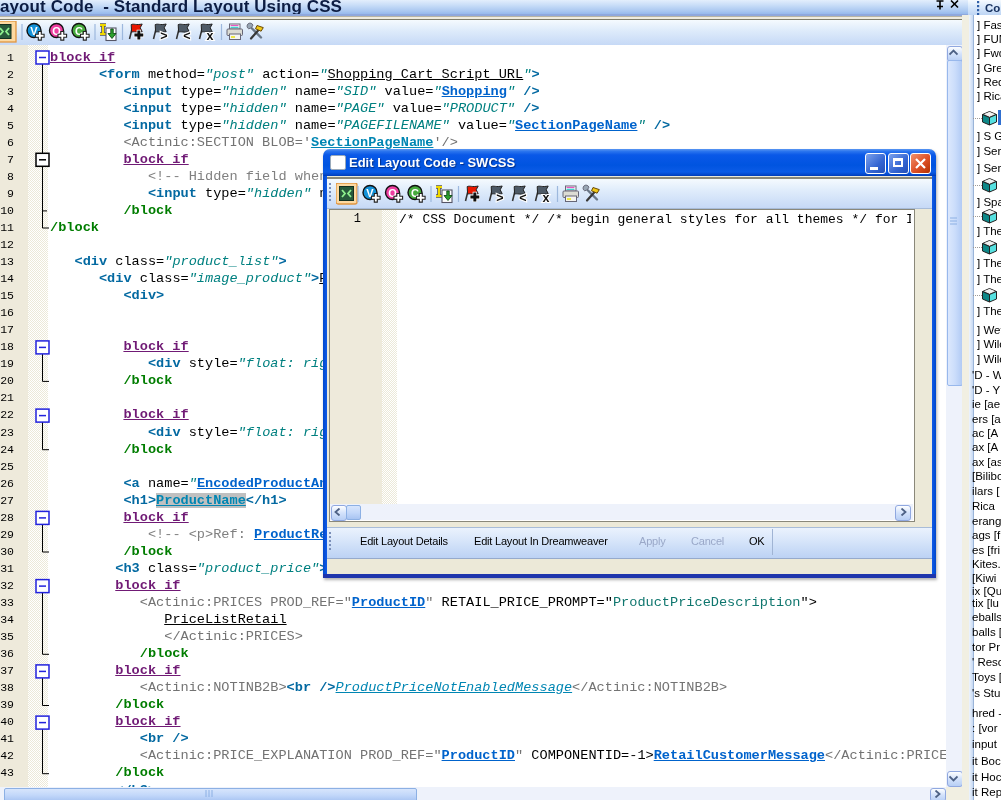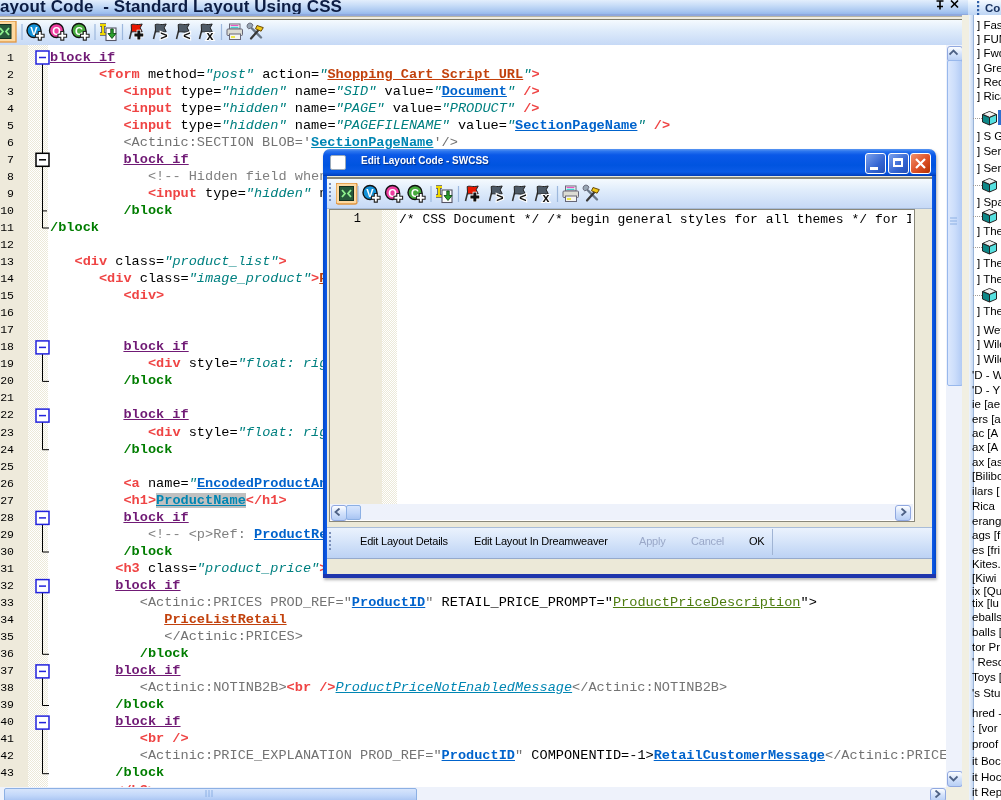--- a/index.html
+++ b/index.html
@@ -1,27 +1,27 @@
 <!DOCTYPE html>
 <html><head><meta charset="utf-8">
 <style>
 html,body{margin:0;padding:0}
 body{width:1001px;height:800px;position:relative;overflow:hidden;background:#fff;
   font-family:"Liberation Sans",sans-serif;}
 .abs{position:absolute}
 pre{margin:0;font-family:"Liberation Mono",monospace;}
 .k{color:#007d00;font-weight:bold}
 .ku{color:#701a75;font-weight:bold;text-decoration:underline}
-.t{color:#ef4444;font-weight:bold}
+.t{color:#0369a1;font-weight:bold}
 .s{color:#008080;font-style:italic}
 .r{color:#737373}
 .lb{color:#0063cc;font-weight:bold;text-decoration:underline}
-.lbr{color:#4d7c0f;text-decoration:underline}
+.lbr{color:#0f766e;}
 .lt{color:#0086b3;font-weight:bold;text-decoration:underline}
-.lm{color:#c2410c;font-weight:bold;text-decoration:underline}
+.lm{color:#000000;font-weight:normal;text-decoration:underline}
 .c{color:#808080}
 .lti{color:#0086b3;font-style:italic;text-decoration:underline}
 .hl{background:#c0c0c0}
 .dit{background-image:conic-gradient(#ece9d8 25%,#ffffff 0 50%,#ece9d8 0 75%,#ffffff 0);background-size:2px 2px;}
 .sbtn{position:absolute;border:1px solid #90a8e0;border-radius:3px;
   background:linear-gradient(180deg,#fdfeff,#d3e2fb 50%,#b8cff5);}
 .sthumbv{position:absolute;border:1px solid #98b8ec;border-radius:2px;
   background:linear-gradient(90deg,#dce8fd,#cbddfb 50%,#b2cbf5);}
 .sthumbh{position:absolute;border:1px solid #8cb0e4;border-radius:2px;
   background:linear-gradient(180deg,#d7e5fc,#c3d8fa 50%,#a8c4f2);}
@@ -182,21 +182,21 @@
     <rect x="8" y="534.6" width="13" height="13" fill="#fff" stroke="#2222dd" stroke-width="1.5"></rect>
     <line x1="11" y1="541.1" x2="18" y2="541.1" stroke="#2222dd" stroke-width="1.5"></line>
     <rect x="8" y="619.9" width="13" height="13" fill="#fff" stroke="#2222dd" stroke-width="1.5"></rect>
     <line x1="11" y1="626.4" x2="18" y2="626.4" stroke="#2222dd" stroke-width="1.5"></line>
     <rect x="8" y="671.1" width="13" height="13" fill="#fff" stroke="#2222dd" stroke-width="1.5"></rect>
     <line x1="11" y1="677.6" x2="18" y2="677.6" stroke="#2222dd" stroke-width="1.5"></line>
   </svg>
 <div class="abs" style="left:50px;top:48.5px;width:896px;height:739px;overflow:hidden">
 <pre style="font-size:13.6px;line-height:17.05px;color:#000"><span class="ku">block if</span>
       <span class="t">&lt;form</span> method=<span class="s">"post"</span> action=<span class="s">"</span><span class="lm">Shopping Cart Script URL</span><span class="s">"</span><span class="t">&gt;</span>
-         <span class="t">&lt;input</span> type=<span class="s">"hidden"</span> name=<span class="s">"SID"</span> value=<span class="s">"</span><span class="lb">Document</span><span class="s">"</span> <span class="t">/&gt;</span>
+         <span class="t">&lt;input</span> type=<span class="s">"hidden"</span> name=<span class="s">"SID"</span> value=<span class="s">"</span><span class="lb">Shopping</span><span class="s">"</span> <span class="t">/&gt;</span>
          <span class="t">&lt;input</span> type=<span class="s">"hidden"</span> name=<span class="s">"PAGE"</span> value=<span class="s">"PRODUCT"</span> <span class="t">/&gt;</span>
          <span class="t">&lt;input</span> type=<span class="s">"hidden"</span> name=<span class="s">"PAGEFILENAME"</span> value=<span class="s">"</span><span class="lb">SectionPageName</span><span class="s">"</span> <span class="t">/&gt;</span>
          <span class="r">&lt;Actinic:SECTION BLOB='</span><span class="lt">SectionPageName</span><span class="r">'/&gt;</span>
          <span class="ku">block if</span>
             <span class="c">&lt;!-- Hidden field when the shop is in --&gt;</span>
             <span class="t">&lt;input</span> type=<span class="s">"hidden"</span> name=<span class="s">"NOLOGIN"</span> value=<span class="s">"1"</span> <span class="t">/&gt;</span>
          <span class="k">/block</span>
 <span class="k">/block</span>
 
    <span class="t">&lt;div</span> class=<span class="s">"product_list"</span><span class="t">&gt;</span>
@@ -265,21 +265,21 @@
 <div class="abs" style="left:946px;top:787px;width:16px;height:13px;background:#f1efe2"></div>
 <div class="abs" style="left:323px;top:149px;width:613px;height:429px;
       border-radius:7px 7px 0 0;background:#ece9d8;
       box-shadow:1px 2px 3px rgba(80,80,80,.45)"></div>
 <div class="abs" style="left:323px;top:149px;width:613px;height:27px;border-radius:7px 7px 0 0;
       background:linear-gradient(180deg,#5a96f2 0%,#2a74ee 9%,#0a58e8 22%,#0054e0 60%,#0b5be6 85%,#0346c8 96%,#013bb4 100%)"></div>
 <div class="abs" style="left:323px;top:176px;width:4px;height:402px;background:linear-gradient(90deg,#0148cc,#0f5ae8)"></div>
 <div class="abs" style="left:932px;top:176px;width:4px;height:402px;background:linear-gradient(90deg,#0f5ae8,#0148cc)"></div>
 <div class="abs" style="left:323px;top:574px;width:613px;height:4px;background:#1e35ac"></div>
 <div class="abs" style="left:330px;top:155px;width:14px;height:13px;background:#fff;border:1px solid #9ab;border-radius:2px"></div>
-<div class="abs" style="left:361px;top:155px;font-size:10px;font-weight:bold;color:#fff;
+<div class="abs" style="left:349px;top:155px;font-size:13px;font-weight:bold;color:#fff;
       text-shadow:1px 1px 1px rgba(0,30,100,.7)">Edit Layout Code - SWCSS</div>
 <div class="abs" style="left:865px;top:152.5px;width:21px;height:21px;border-radius:3px;border:1px solid #fff;box-sizing:border-box;background:linear-gradient(135deg,#7ba1ec,#3465d2 60%,#2450b8)">
     <div class="abs" style="left:4px;top:13px;width:8px;height:3px;background:#fff"></div>
   </div>
 <div class="abs" style="left:887.5px;top:152.5px;width:21px;height:21px;border-radius:3px;border:1px solid #fff;box-sizing:border-box;background:linear-gradient(135deg,#7ba1ec,#3465d2 60%,#2450b8)">
     <div class="abs" style="left:4px;top:4px;width:10px;height:9px;border:2px solid #fff;border-top-width:3px;box-sizing:border-box"></div>
   </div>
 <div class="abs" style="left:910px;top:152.5px;width:21px;height:21px;border-radius:3px;border:1px solid #fff;box-sizing:border-box;background:linear-gradient(135deg,#f0926c,#dd4f25 55%,#b33000)"><svg width="19" height="19" viewBox="0 0 19 19">
       <path d="M5,5 L14,14 M14,5 L5,14" stroke="#fff" stroke-width="2.2"></path>
     </svg></div>
@@ -483,16 +483,16 @@
 <div class="rrow" style="left:972px;top:584.5px">ix [Qu</div>
 <div class="rrow" style="left:972px;top:596.5px">tix [lu</div>
 <div class="rrow" style="left:972px;top:611.0px">eballs</div>
 <div class="rrow" style="left:972px;top:626.0px">balls [</div>
 <div class="rrow" style="left:972px;top:641.0px">tor Pr</div>
 <div class="rrow" style="left:972px;top:656.0px">' Reso</div>
 <div class="rrow" style="left:972px;top:671.3px">Toys [</div>
 <div class="rrow" style="left:972px;top:686.6px">'s Stu</div>
 <div class="rrow" style="left:972px;top:707.4px">hred -</div>
 <div class="rrow" style="left:972px;top:722.4px">: [vor</div>
-<div class="rrow" style="left:972px;top:738.4px">proof</div>
+<div class="rrow" style="left:972px;top:738.4px">input</div>
 <div class="rrow" style="left:972px;top:755.0px">it Boc</div>
 <div class="rrow" style="left:972px;top:770.5px">it Hoc</div>
 <div class="rrow" style="left:972px;top:786.2px">it Rep</div>
 
 </body></html>

